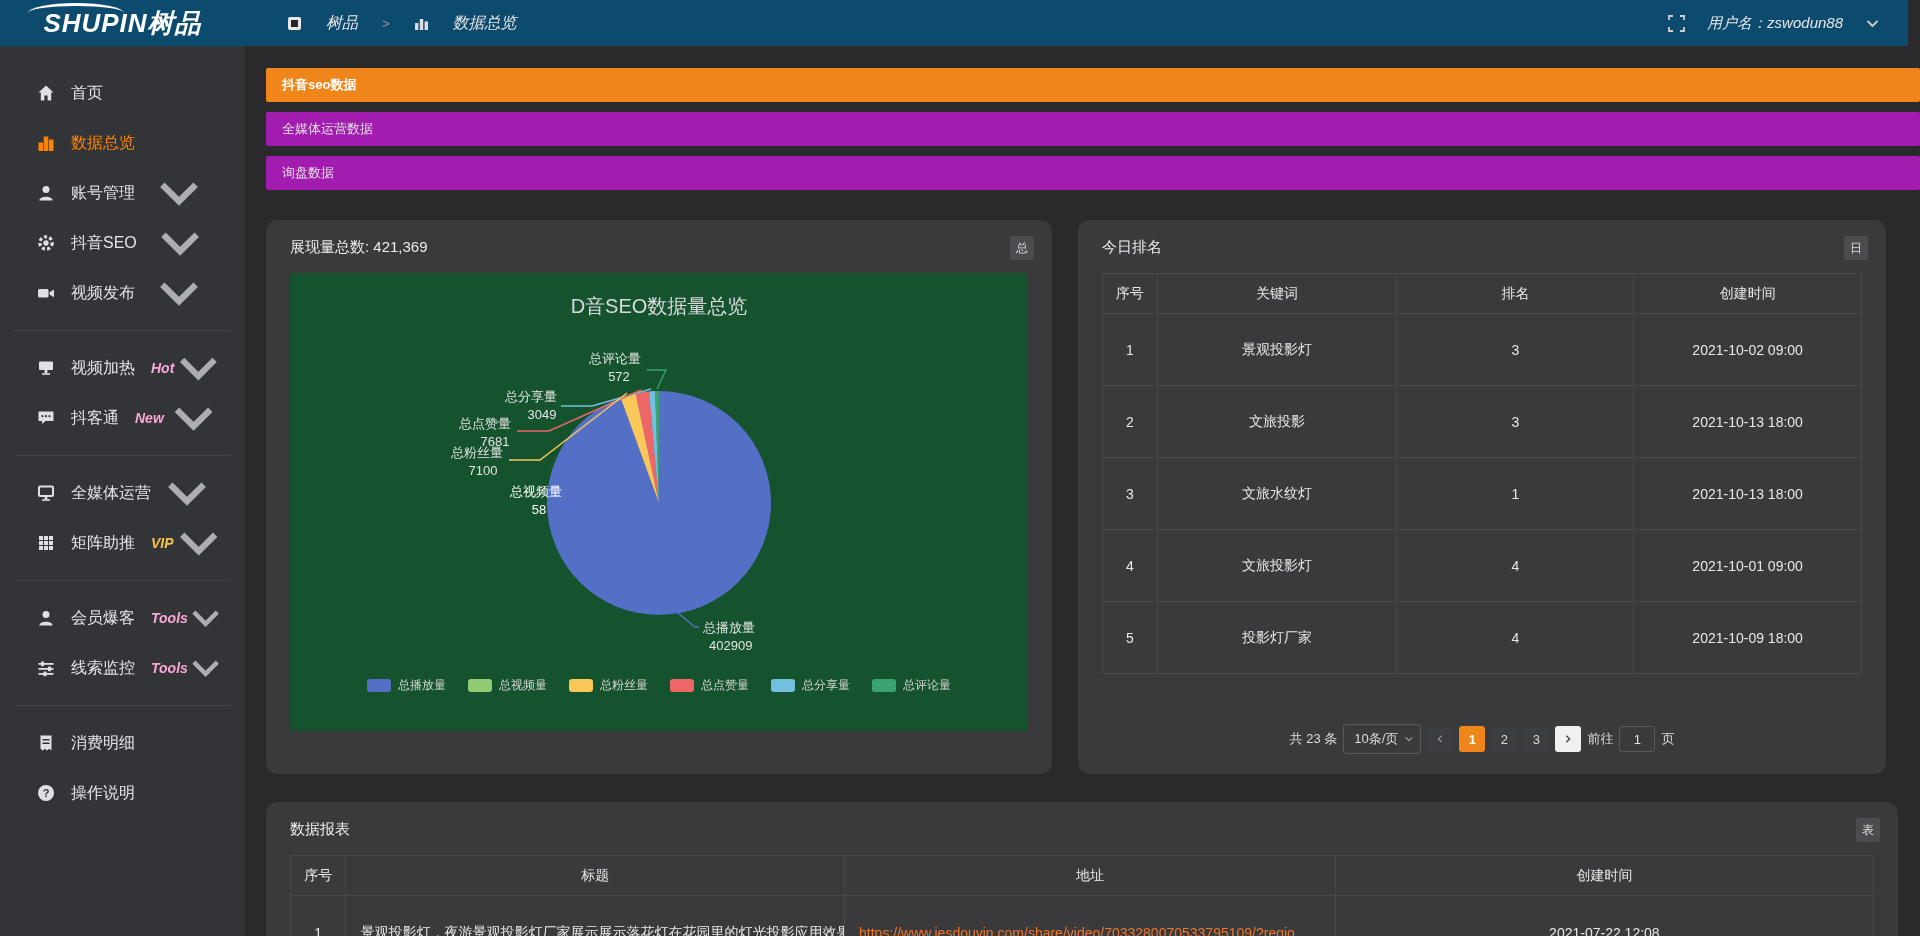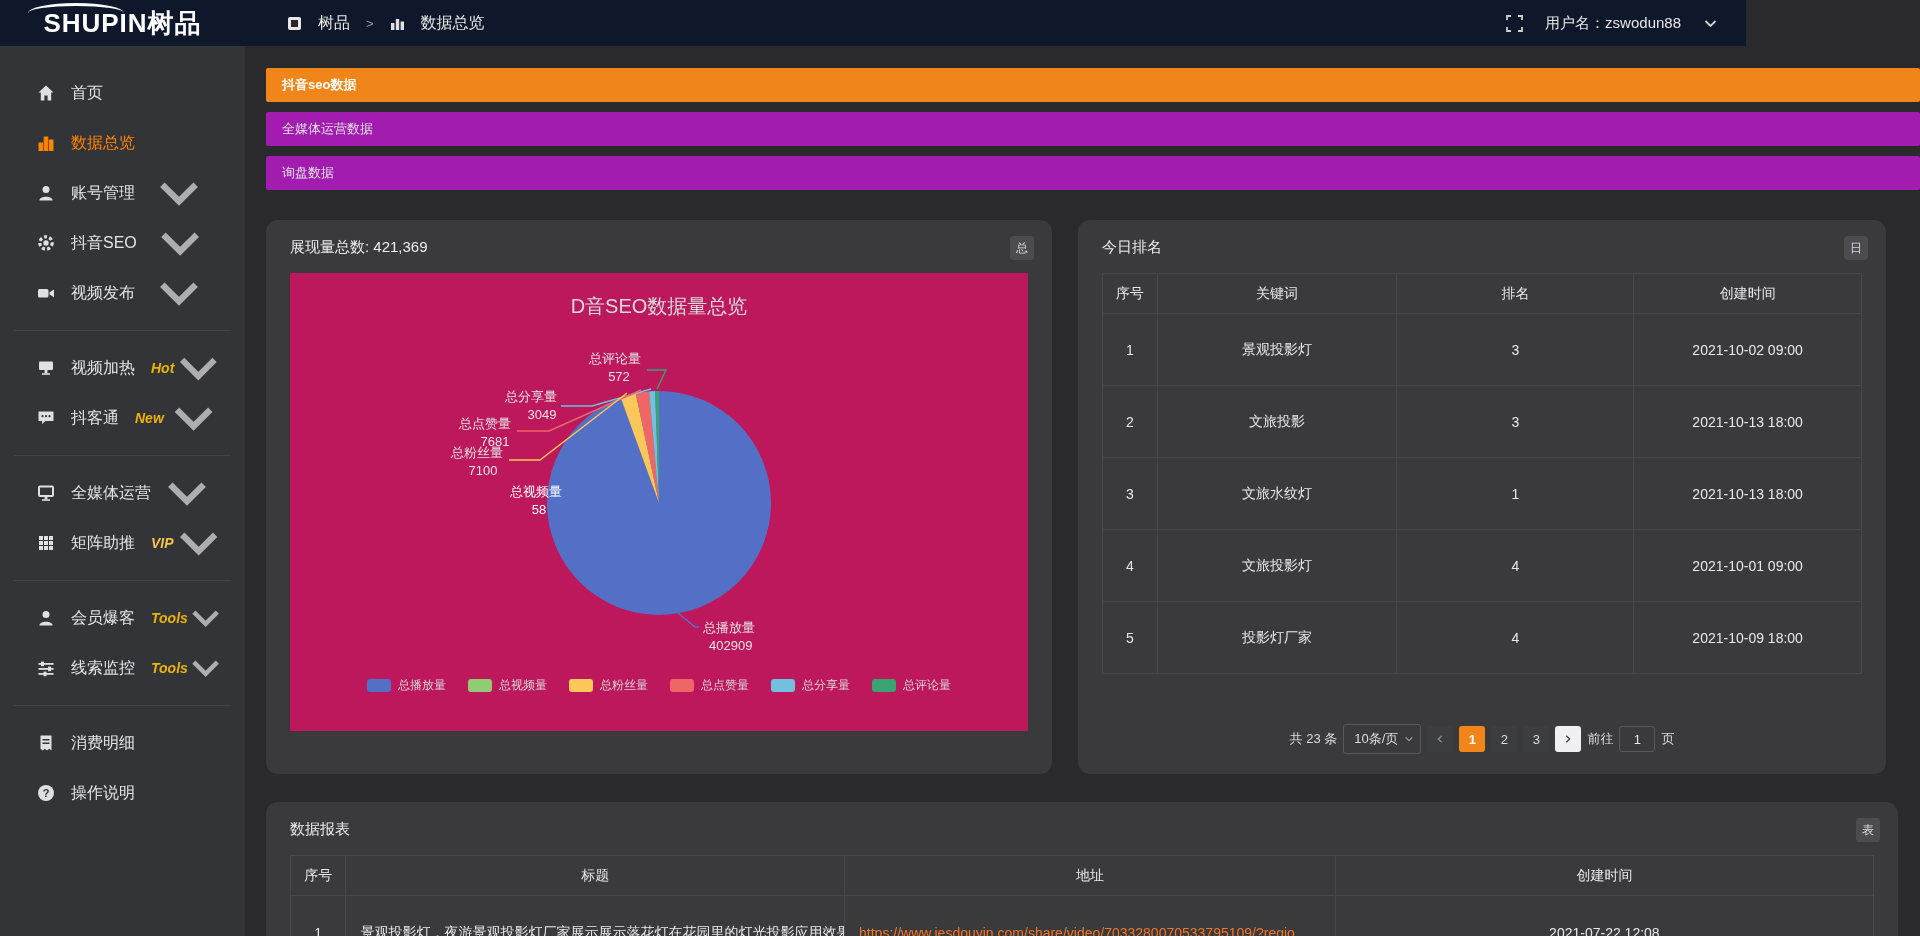--- a/index.html
+++ b/index.html
@@ -1,59 +1,59 @@
 <!DOCTYPE html>
 <html><head>
 <meta charset="utf-8">
 <style>
   * { margin:0; padding:0; box-sizing:border-box; }
   html,body { width:1920px; height:936px; overflow:hidden; background:#2a2a2c;
     font-family:"Liberation Sans","DejaVu Sans",sans-serif; color:#e6e6e6; }
 
   
-  .topbar { position:fixed; top:0; left:0; width:1746px; height:46px; background:#0f172a;
-    display:flex; align-items:center; z-index:20; }
+  .topbar { position:fixed; top:0; left:0; width:1908px; height:46px; background:#0c4a6e;
+    display:flex; align-items:center; z-index:20;font-style:italic; }
   .logo-wrap { width:245px; display:flex; align-items:center; justify-content:center; position:relative; height:46px; }
   .logo-text { font-size:26px; font-weight:bold; letter-spacing:1px; color:#fff; white-space:nowrap; }
   .logo-arc { position:absolute; top:3px; left:28px; width:96px; height:10px;
     border-top:3px solid #fff; border-radius:50% 50% 0 0 / 100% 100% 0 0; }
-  .crumbs { display:flex; align-items:center; gap:16px; margin-left:42px; font-size:16px; }
+  .crumbs { display:flex; align-items:center; gap:24px; margin-left:42px; font-size:16px; }
   .crumb-sep { color:#9a9a9e; font-size:13px; }
   .topbar-right { margin-left:auto; display:flex; align-items:center; gap:22px; padding-right:28px; font-size:15px;justify-content:space-between; }
   .mini-ic { width:15px; height:15px; display:inline-block; }
 
   
   .sidebar { position:fixed; top:46px; left:0; width:245px; height:890px; background:#333438; padding-top:22px; }
   .side-item { height:50px; display:flex; align-items:center; padding:0 22px 0 36px; cursor:pointer; font-size:16px; color:#e3e4e7; }
   .side-item .sicon { width:20px; height:20px; margin-right:15px; flex:0 0 20px; }
   .side-item svg { width:100%; height:100%; display:block; }
   .side-item .slabel { white-space:nowrap; }
   .side-item.active { color:#ff8400; }
   .side-item.active svg * { fill:#ff8400 !important; stroke:#ff8400 !important; }
   .sbadge { font-size:14px; font-weight:bold; font-style:italic; margin-left:16px; }
-  .sbadge.red { color:#eab308; } .sbadge.gold { color:#f8c34a; }
+  .sbadge.red { color:#f9a8d4; } .sbadge.gold { color:#f8c34a; }
   .schev { margin-left:auto; width:12px; height:12px; }
   .sdivider { height:1px; background:#424347; margin:12px 14px; }
 
   
   .content { position:absolute; top:46px; left:245px; width:1675px; height:890px; }
   .tabs-row { display:flex; gap:10px; margin:22px 0 0 21px;flex-direction:column; }
   .tab-btn { height:34px; padding:0 16px; display:flex; align-items:center; font-size:13px;
     background:#a21caf; color:#e3e3e3; border-radius:2px; cursor:pointer; }
   .tab-btn.active { background:#f08519; color:#fff; font-weight:bold; }
 
   .panels-row { display:flex; gap:26px; margin:30px 22px 0 21px; }
   .panel { background:#3a3a3d; border-radius:12px; position:relative; }
   .panel-head { display:flex; align-items:center; font-size:15px; color:#ececec; }
   .corner-badge { position:absolute; top:16px; right:18px; width:24px; height:24px; background:#4b4b50;
     border-radius:3px; display:flex; align-items:center; justify-content:center; font-size:12px; color:#ddd; cursor:pointer; }
 
   
   .chart-panel { width:786px; height:554px; padding:18px 24px; }
-  .chart-inner { margin-top:16px; background:#be185d; width:738px; height:458px; padding-top:4px; }
+  .chart-inner { margin-top:16px; background:#14532d; width:738px; height:458px; padding-top:4px; }
   .chart-title { text-align:center; font-size:20px; color:#d9d9db; padding-top:16px; height:48px; }
   .pie-svg { display:block; margin:0 auto; }
   .legend-row { display:flex; justify-content:center; gap:22px; margin-top:2px; }
   .legend-item { display:flex; align-items:center; font-size:12px; color:#d6d6d6; cursor:pointer; }
   .sw { width:24px; height:13px; border-radius:3px; margin-right:7px; }
   .c0{background:#5470c6;} .c1{background:#91cc75;} .c2{background:#fac858;}
   .c3{background:#ee6666;} .c4{background:#73c0de;} .c5{background:#3ba272;}
 
   
   .rank-panel { width:808px; height:554px; padding:18px 24px 20px; display:flex; flex-direction:column; }

